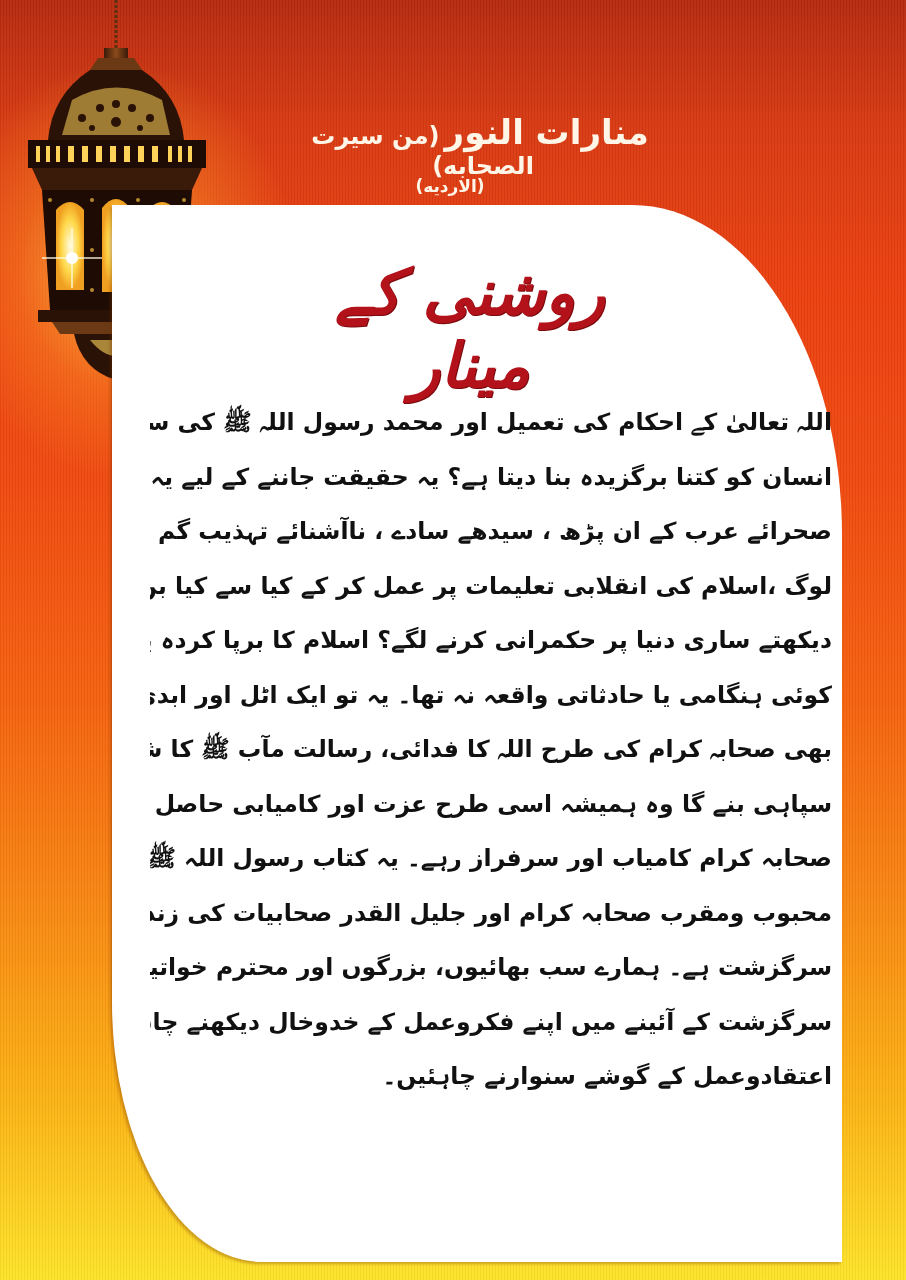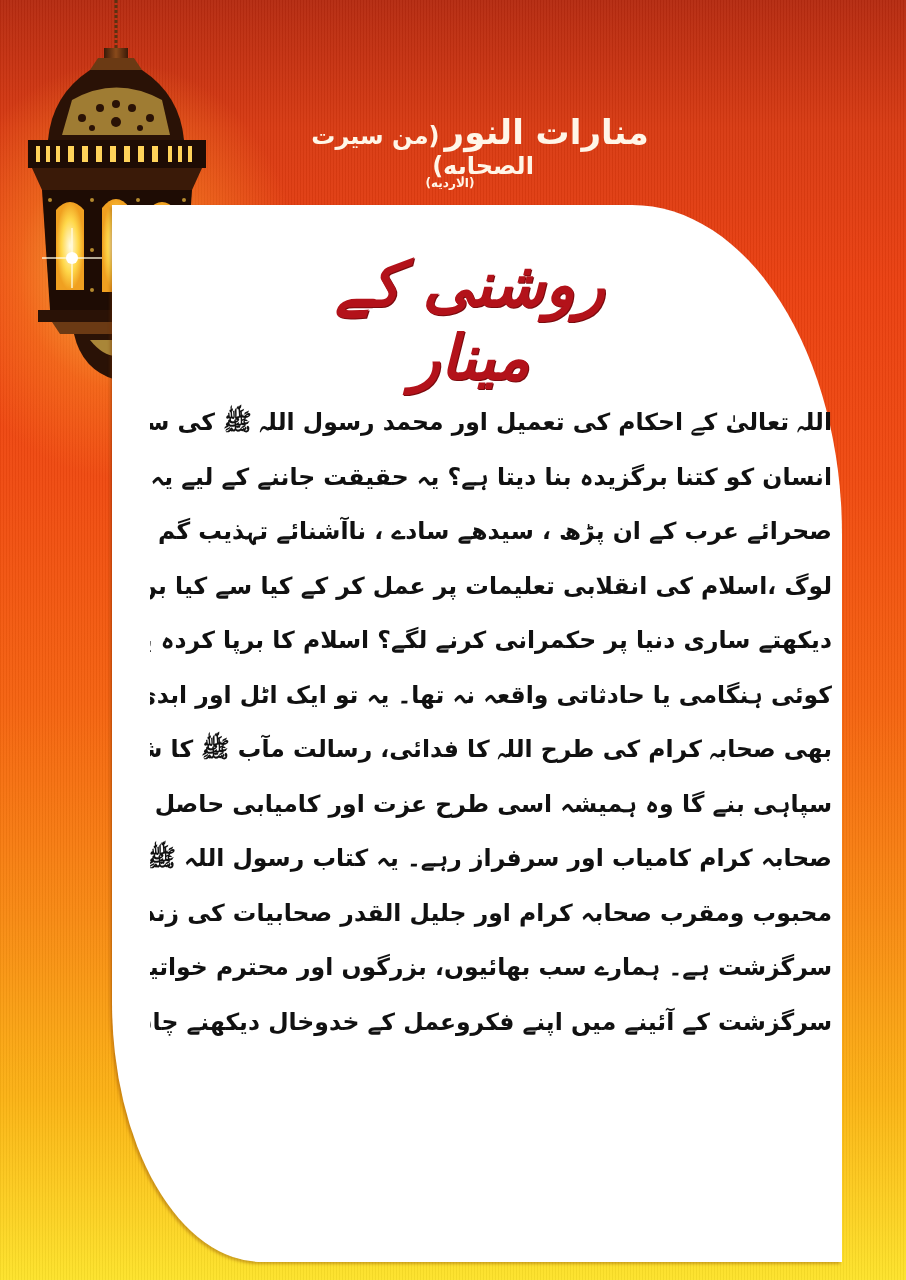--- a/index.html
+++ b/index.html
@@ -17,32 +17,32 @@
     background: radial-gradient(ellipse at center, rgba(255,220,80,0.75) 0%, rgba(255,160,40,0.35) 40%, rgba(255,120,20,0) 70%);
   }
   .series-title {
     position: absolute; top: 112px; left: 280px; width: 400px; text-align: center;
     direction: rtl; color: #fff6e8; font-family: "DejaVu Sans", sans-serif;
   }
   .series-title .main { font-size: 34px; font-weight: bold; letter-spacing: 0.5px; }
   .series-title .paren { font-size: 24px; font-weight: bold; margin-left: 6px; }
   .series-lang {
     position: absolute; top: 176px; left: 395px; width: 110px; text-align: center;
-    direction: rtl; color: #fff6e8; font-size: 12px; font-weight: bold;
+    direction: rtl; color: #fff6e8; font-size: 17px; font-weight: bold;
   }
   .panel {
     position: absolute; left: 112px; top: 205px; width: 730px; height: 1057px;
     background: #ffffff;
     border-top-right-radius: 210px 330px;
     border-bottom-left-radius: 150px 260px;
     border-top-left-radius: 0;
     box-shadow: -2px 2px 3px rgba(120,50,0,0.35);
   }
   .book-title {
-    position: absolute; top: 248px; left: 300px; width: 340px; text-align: center;
+    position: absolute; top: 256px; left: 300px; width: 340px; text-align: center;
     direction: rtl; color: #b3121a; font-size: 62px; font-weight: bold;
     font-family: "DejaVu Serif", serif; font-style: italic;
     text-shadow: 1px 1px 0 #7a0a0e;
   }
   .body-text {
     position: absolute; top: 395px; left: 150px; width: 682px;
     direction: rtl; text-align: justify; text-align-last: right;
     color: #111; font-size: 23.5px; font-weight: bold; line-height: 54.5px;
     font-family: "DejaVu Sans", sans-serif;
   }
@@ -157,13 +157,14 @@
   <span class="line">صحرائے عرب کے ان پڑھ ، سیدھے سادے ، ناآشنائے تہذیب گم نام</span>
   <span class="line">لوگ ،اسلام کی انقلابی تعلیمات پر عمل کر کے کیا سے کیا بن گئے اور دیکھتے ہی</span>
   <span class="line">دیکھتے ساری دنیا پر حکمرانی کرنے لگے؟ اسلام کا برپا کردہ یہ فقید المثال انقلاب</span>
   <span class="line">کوئی ہنگامی یا حادثاتی واقعہ نہ تھا۔ یہ تو ایک اٹل اور ابدی حقیقت تھی کہ جو شخص</span>
   <span class="line">بھی صحابہ کرام کی طرح اللہ کا فدائی، رسالت مآب ﷺ کا شیدائی اور اسلام کا</span>
   <span class="line">سپاہی بنے گا وہ ہمیشہ اسی طرح عزت اور کامیابی حاصل کرے گا جس طرح</span>
   <span class="line">صحابہ کرام کامیاب اور سرفراز رہے۔ یہ کتاب رسول اللہ ﷺ کے انتہائی</span>
   <span class="line">محبوب ومقرب صحابہ کرام اور جلیل القدر صحابیات کی زندگی کی تگ وتاز کی</span>
   <span class="line">سرگزشت ہے۔ ہمارے سب بھائیوں، بزرگوں اور محترم خواتین کو اس</span>
   <span class="line">سرگزشت کے آئینے میں اپنے فکروعمل کے خدوخال دیکھنے چاہئیں اور اپنے</span>
+  <span class="line">اعتقادوعمل کے گوشے سنوارنے چاہئیں۔</span>
 </div>
 
 </body></html>

